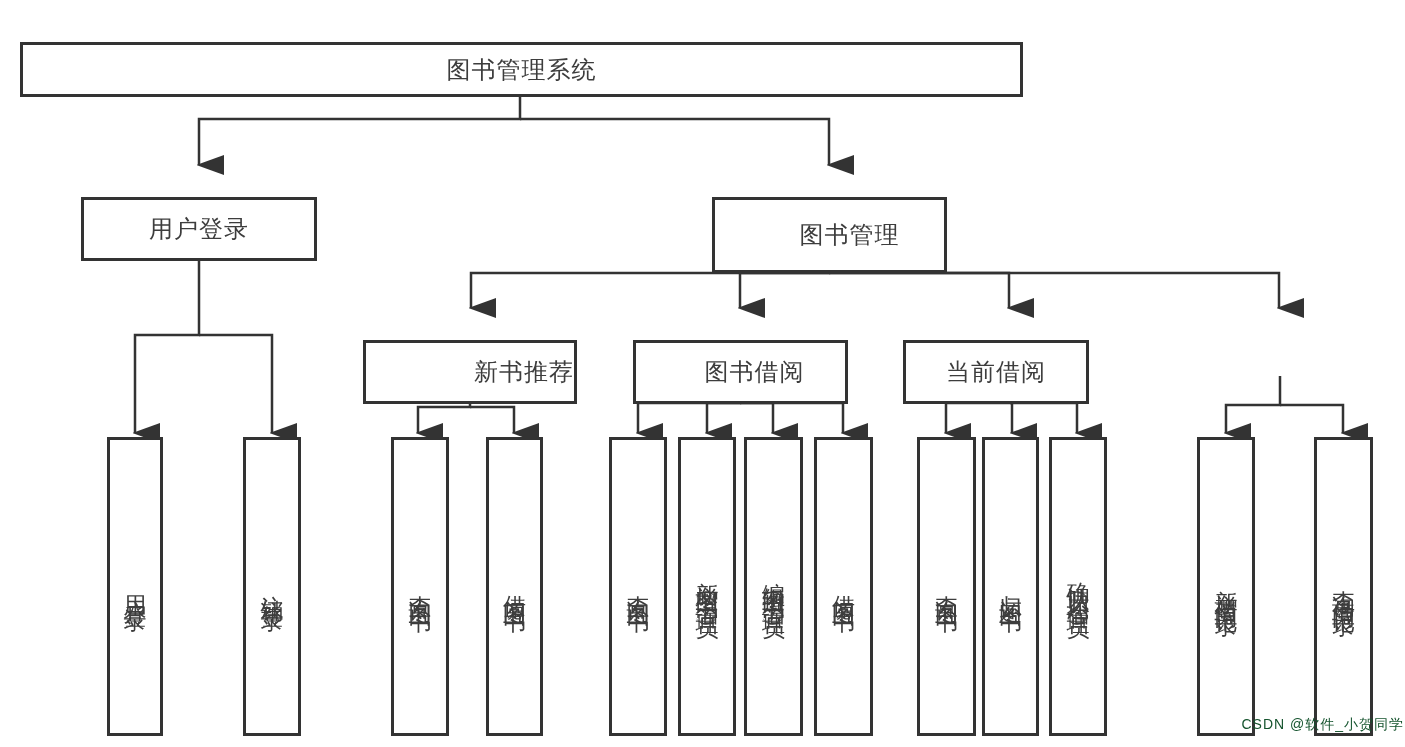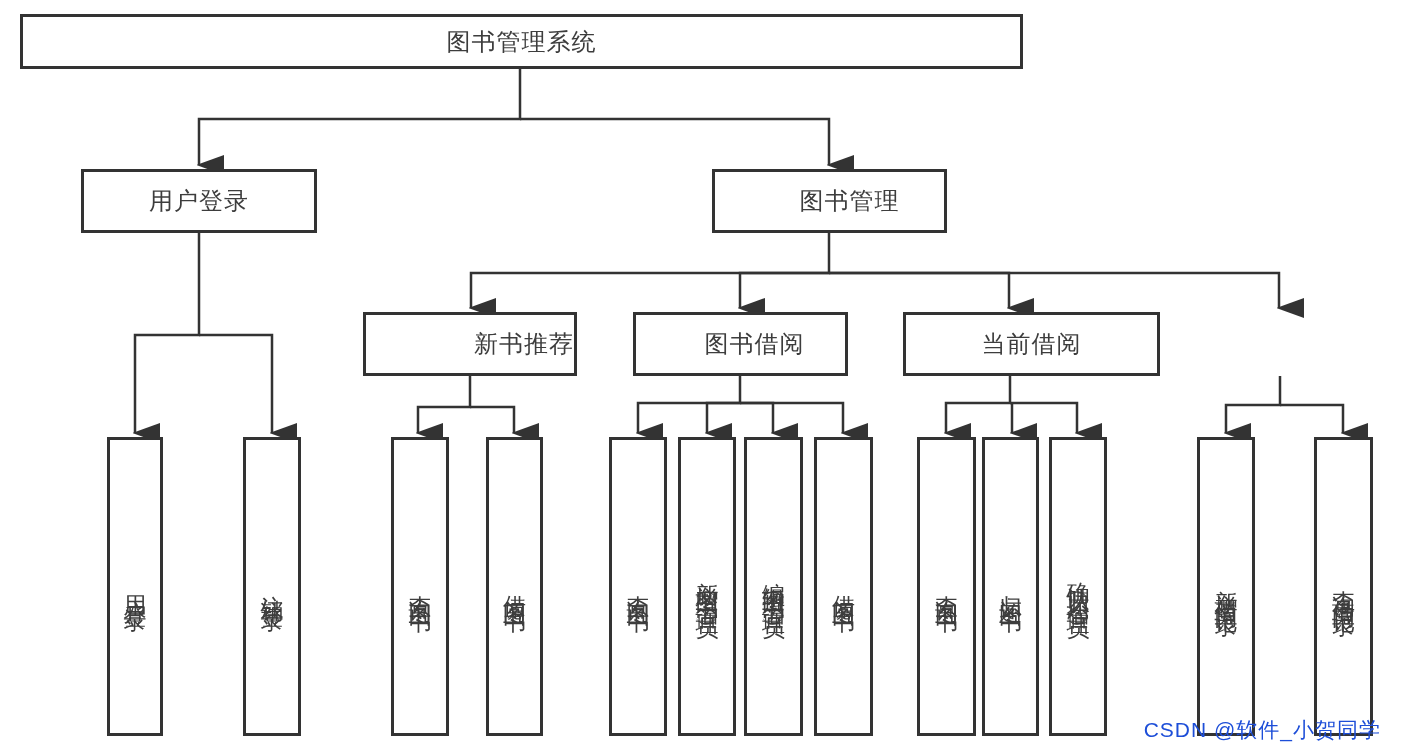--- a/index.html
+++ b/index.html
@@ -21,34 +21,34 @@
     position: absolute;
     box-sizing: border-box;
     background: #ffffff;
     border: 3px solid #333333;
     display: flex;
     align-items: center;
     justify-content: center;
     color: #3d3d3d;
     z-index: 2;
   }
-  .hbox { font-size: 24px; letter-spacing: 1px; }
+  .hbox { font-size: 24px; letter-spacing: 1px; margin-top: 28px; }
   .vbox {
     writing-mode: vertical-rl;
     font-size: 23px;
     line-height: 1;
     letter-spacing: 5px;
     text-align: center;
   }
   .watermark {
     position: absolute;
     top: 716px;
-    right: 24px;
-    font-size: 21px;
-    color: #1d4ed8;
+    right: 1px;
+    font-size: 14px;
+    color: #14532d;
     letter-spacing: 1px;
     white-space: nowrap;
     z-index: 5;
   }
 </style>
 </head>
 <body>
 
 <div class="stage">
 
@@ -88,31 +88,31 @@
     </g>
   </svg>
 
   <div class="box hbox" style="left:20px; top:14px; width:1003px; height:55px;">
     <span>图书管理系统</span>
   </div>
 
   <div class="box hbox" style="left:81px; top:169px; width:236px; height:64px;">
     <span>用户登录</span>
   </div>
-  <div class="box hbox" style="left:712px; top:169px; width:235px; height:64px;padding-left:40px;">
+  <div class="box hbox" style="left:712px; top:169px; width:235px; height:76px;padding-left:40px;">
     <span>图书管理</span>
   </div>
 
   <div class="box hbox" style="left:363px; top:312px; width:214px; height:64px;justify-content:flex-end;">
     <span>新书推荐</span>
   </div>
   <div class="box hbox" style="left:633px; top:312px; width:215px; height:64px;padding-left:28px;">
     <span>图书借阅</span>
   </div>
-  <div class="box hbox" style="left:903px; top:312px; width:257px; height:64px;">
+  <div class="box hbox" style="left:903px; top:312px; width:186px; height:64px;">
     <span>当前借阅</span>
   </div>
 
   <div class="box vbox" style="left:107px; top:437px; width:56px; height:299px;">
     <span>用户登录</span>
   </div>
   <div class="box vbox" style="left:243px; top:437px; width:58px; height:299px;">
     <span>注销登录</span>
   </div>
 

